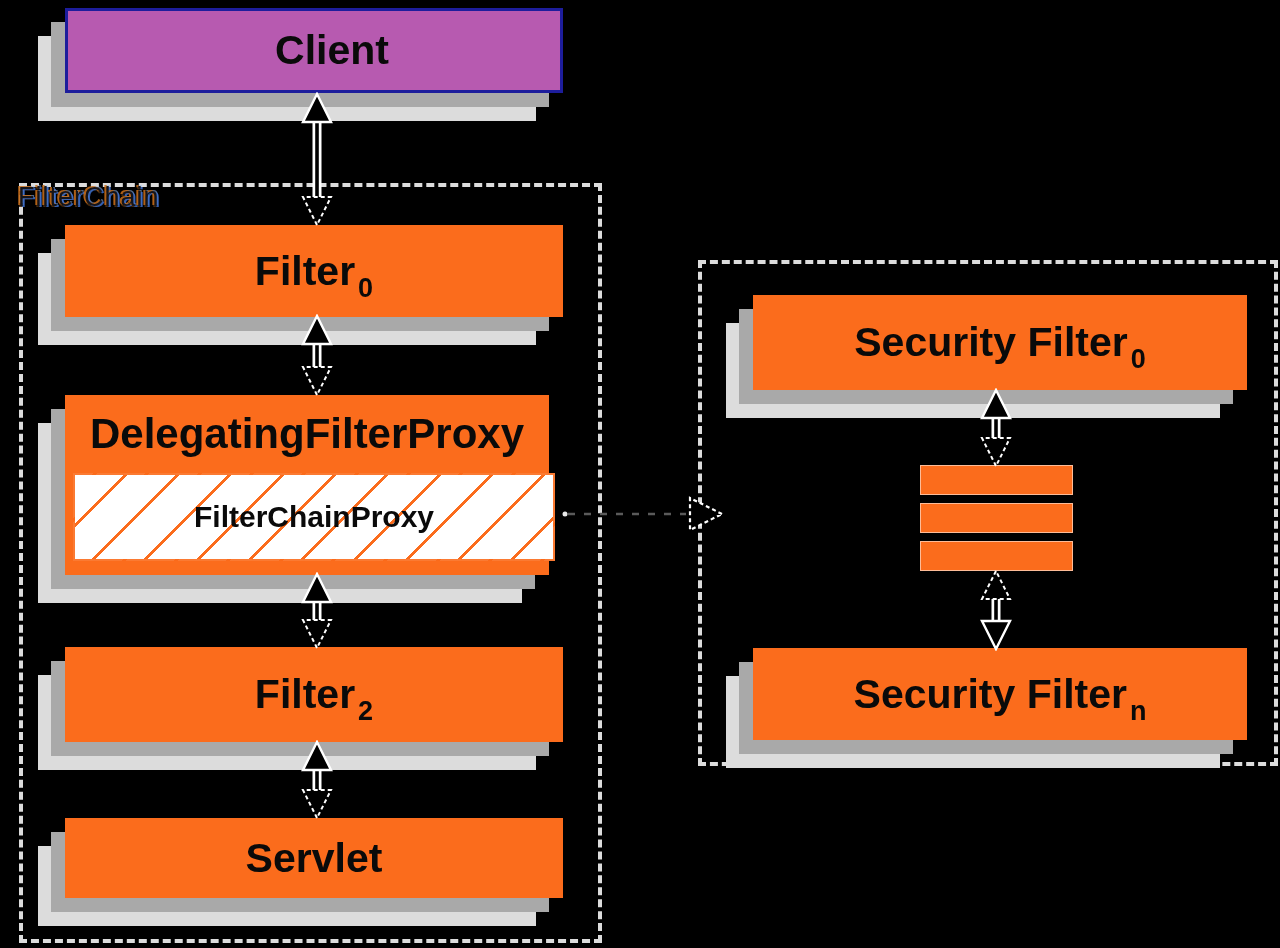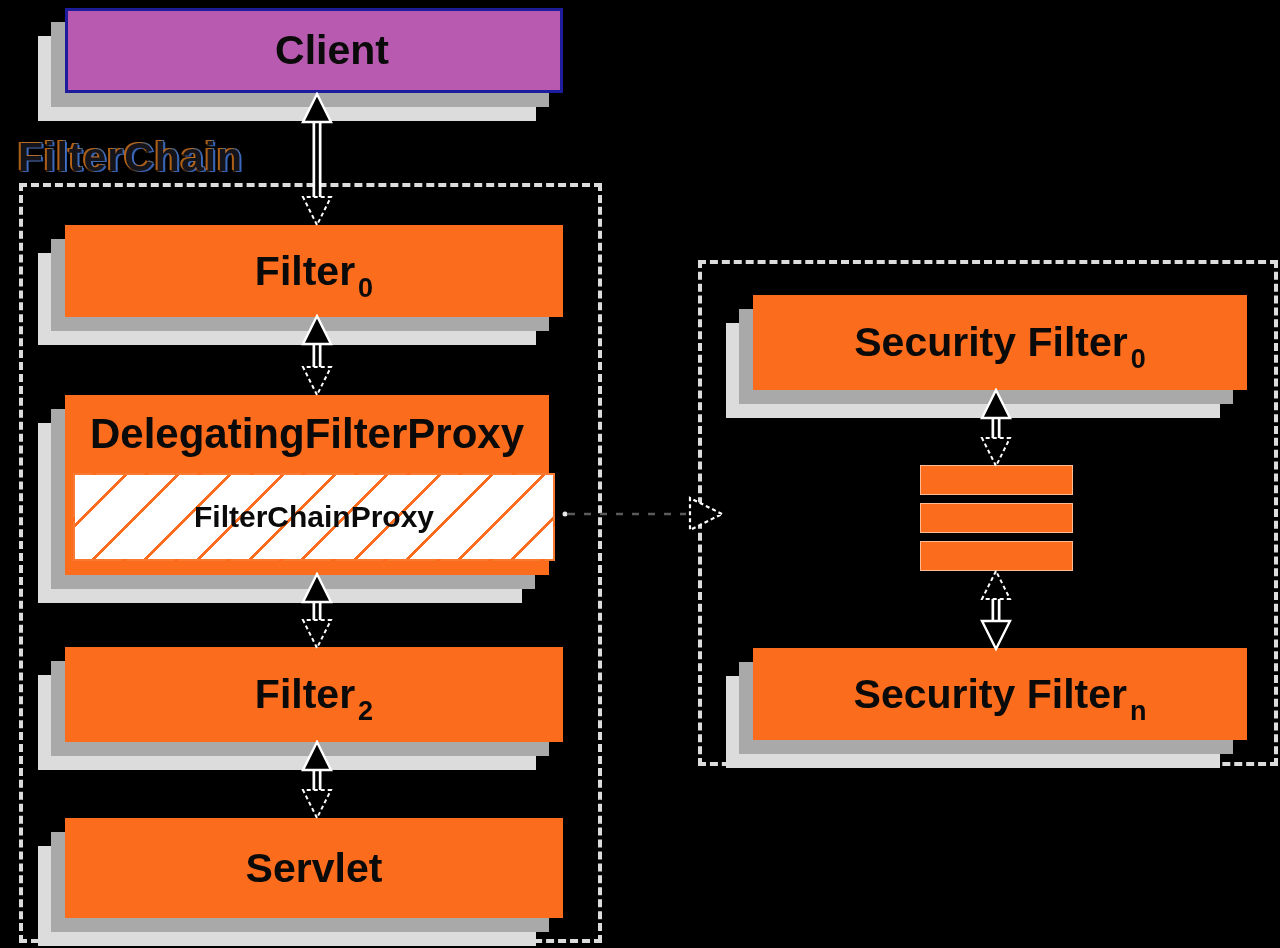--- a/index.html
+++ b/index.html
@@ -6,27 +6,28 @@
   #stage{
     position:relative;width:1280px;height:948px;background:var(--bg,#000);
     overflow:hidden;font-family:"Liberation Sans",sans-serif;
   }
   
   .dashed{position:absolute;border:4px dashed var(--dash,#dcdcdc);box-sizing:border-box;background:transparent;}
   .dash-left{left:19px;top:183px;width:583px;height:760px;}
   .dash-right{left:698px;top:260px;width:580px;height:506px;}
   
   .chain-label{
-    position:absolute;font-size:41px;font-weight:bold;color:#14141a;white-space:nowrap;
+    position:absolute;font-size:27px;font-weight:normal;color:#14141a;white-space:nowrap;
     text-shadow:
       -2px -1px 0 rgba(201,110,26,.85),
        2px  1px 0 rgba(64,118,217,.80),
       -1px  1px 0 rgba(130,75,20,.55),
        1px -1px 0 rgba(145,185,240,.55);
     letter-spacing:1px;
+    margin-top:48px;
   }
   .fc-label{left:18px;top:134px;}
   .sfc-label{left:700px;top:203px;}
   
   .box{
     position:absolute;display:flex;align-items:center;justify-content:center;
     background:var(--orange,#fb6c1c);color:#0a0a0a;font-weight:bold;box-sizing:border-box;
   }
   .sh{box-shadow:-14px 14px 0 var(--shadow1,#a9a9a9), -27px 28px 0 var(--shadow2,#dcdcdc);}
   .lbl{font-size:41px;font-weight:bold;display:flex;align-items:center;}
@@ -36,21 +37,21 @@
   .dfp{left:65px;top:395px;width:484px;height:180px;display:block;}
   .dfp-title{height:78px;display:flex;align-items:center;justify-content:center;font-size:42px;font-weight:bold;}
   .fcp{
     position:absolute;left:8px;top:78px;width:482px;height:88px;
     background-color:#fff;
     background-image:repeating-linear-gradient(135deg,rgba(255,255,255,0) 0px,rgba(255,255,255,0) 34px,var(--orange,#fb6c1c) 34px,var(--orange,#fb6c1c) 37px);
     border:2px solid rgba(251,108,28,.9);
     display:flex;align-items:center;justify-content:center;font-size:30px;font-weight:bold;box-sizing:border-box;
   }
   .filter2{left:65px;top:647px;width:498px;height:95px;}
-  .servlet{left:65px;top:818px;width:498px;height:100px;}
+  .servlet{left:65px;top:818px;width:498px;height:80px;}
   .sf0{left:753px;top:295px;width:494px;height:95px;}
   .sfn{left:753px;top:648px;width:494px;height:92px;}
   .bar{position:absolute;left:920px;width:153px;height:30px;background:var(--orange,#fb6c1c);border:1px solid rgba(255,255,255,.55);box-sizing:border-box;}
   .bar1{top:465px;} .bar2{top:503px;} .bar3{top:541px;}
   
   .arrow{position:absolute;}
   .a1{left:295px;top:92px;}
   .a2{left:295px;top:314px;}
   .a3{left:295px;top:572px;}
   .a4{left:295px;top:740px;}

